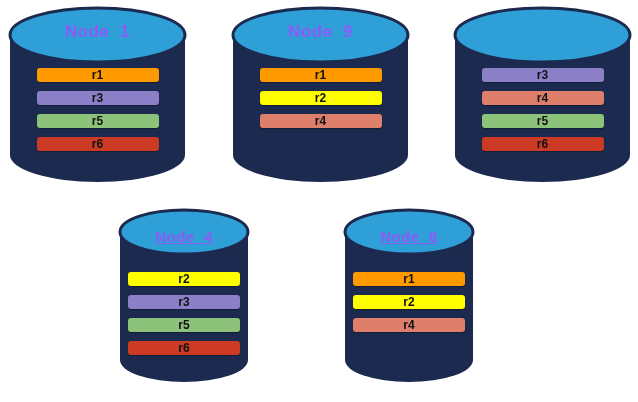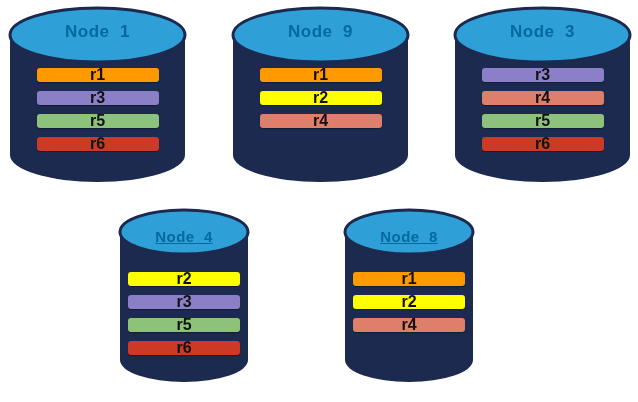--- a/index.html
+++ b/index.html
@@ -30,21 +30,21 @@
     inset: 0;
   }
   .cyl svg { display: block; width: 100%; height: 100%; overflow: visible; }
 
   .node-title {
     position: absolute;
     left: 0;
     right: 0;
     top: 14px;
     text-align: center;
-    color: #0369a1;
+    color: #8b5cf6;
     font-weight: bold;
     font-size: 17px;
     letter-spacing: 0.5px;
     white-space: pre;
     z-index: 3;
     pointer-events: none;
   }
   .node.row2 .node-title { font-size: 15px; top: 18px; text-decoration: underline; }
 
   .replicas {
@@ -58,21 +58,21 @@
     align-items: center;
     gap: 9px;
   }
   .node.row2 .replicas { top: 62px; gap: 9px; }
 
   .replica {
     width: 122px;
     height: 14px;
     border-radius: 3px;
     color: #111111;
-    font-size: 16px;
+    font-size: 12px;
     font-weight: bold;
     line-height: 14px;
     text-align: center;
     box-shadow: 0 1px 1px rgba(0,0,0,0.35);
   }
   .node.row2 .replica { width: 112px; }
 </style>
 </head>
 <body>
 
@@ -106,21 +106,20 @@
         <div class="replica" style="background: rgb(221, 127, 107);">r4</div>
       </div>
     </div>
     <div class="node" style="left: 455px; top: 8px;">
       <div class="cyl">
         <svg viewBox="0 0 175 180" preserveAspectRatio="none">
           <path d="M 0 27 L 0 147 A 87.5 27 0 0 0 175 147 L 175 27 Z" fill="#1b2a4e"></path>
           <ellipse cx="87.5" cy="27" rx="87.5" ry="27" fill="#2f9fd8" stroke="#1b2a4e" stroke-width="3"></ellipse>
         </svg>
       </div>
-      <div class="node-title">Node  3</div>
       <div class="replicas">
         <div class="replica" style="background: rgb(139, 127, 199);">r3</div>
         <div class="replica" style="background: rgb(221, 127, 107);">r4</div>
         <div class="replica" style="background: rgb(141, 194, 123);">r5</div>
         <div class="replica" style="background: rgb(204, 58, 38);">r6</div>
       </div>
     </div>
     <div class="node row2" style="left: 120px; top: 210px;">
       <div class="cyl">
         <svg viewBox="0 0 128 178" preserveAspectRatio="none">

